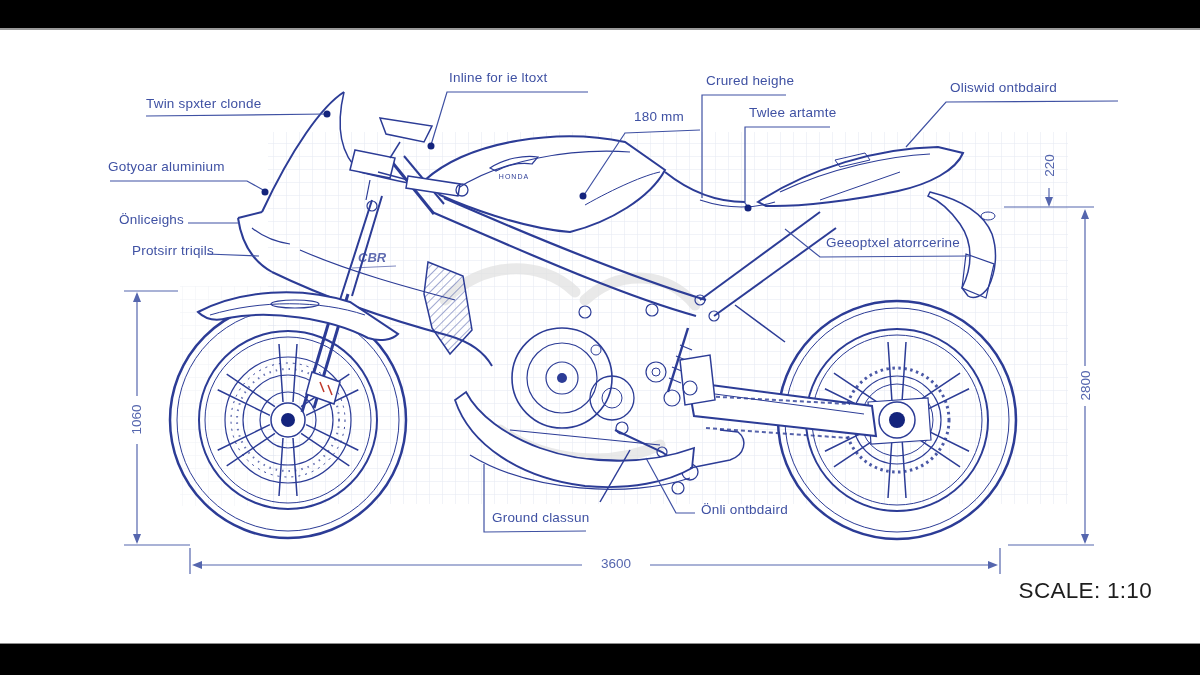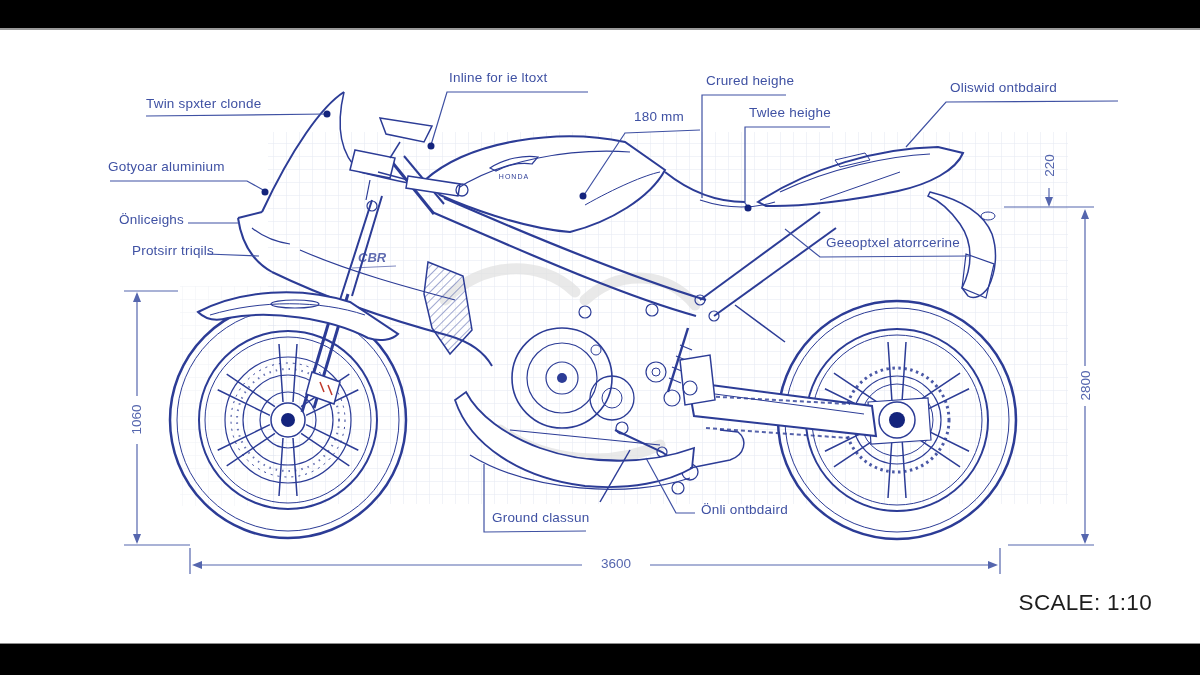--- a/index.html
+++ b/index.html
@@ -253,28 +253,28 @@
     </g>
   </svg>
 
   <div class="callout" style="left:146px;top:97px;">Twin spxter clonde</div>
   <div class="callout" style="left:108px;top:160px;">Gotyoar aluminium</div>
   <div class="callout" style="left:119px;top:213px;">Önliceighs</div>
   <div class="callout" style="left:132px;top:244px;">Protsirr triqils</div>
   <div class="callout" style="left:449px;top:71px;">Inline for ie ltoxt</div>
   <div class="callout" style="left:634px;top:110px;">180 mm</div>
   <div class="callout" style="left:706px;top:74px;">Crured heighe</div>
-  <div class="callout" style="left:749px;top:106px;">Twlee heighe</div>
+  <div class="callout" style="left:749px;top:106px;">Twlee artamte</div>
   <div class="callout" style="left:950px;top:81px;">Oliswid ontbdaird</div>
   <div class="callout" style="left:826px;top:236px;">Geeoptxel atorrcerine</div>
   <div class="callout" style="left:492px;top:511px;text-align:center;">Ground classun</div>
   <div class="callout" style="left:701px;top:503px;">Önli ontbdaird</div>
 
   <div class="dim rot" style="left:1028px;top:158px;width:42px;">220</div>
   <div class="dim rot" style="left:1062px;top:378px;width:46px;">2800</div>
   <div class="dim rot" style="left:113px;top:412px;width:46px;">1060</div>
   <div class="dim" style="left:583px;top:556px;width:66px;">3600</div>
 
-  <div class="titleblock" style="right:48px;top:590px;">SCALE: 1:10</div>
+  <div class="titleblock" style="right:48px;top:578px;">SCALE: 1:10</div>
 
   <div class="bar" id="bar-top"></div>
   <div class="bar" id="bar-bottom"></div>
 </div>
 
 </body></html>

